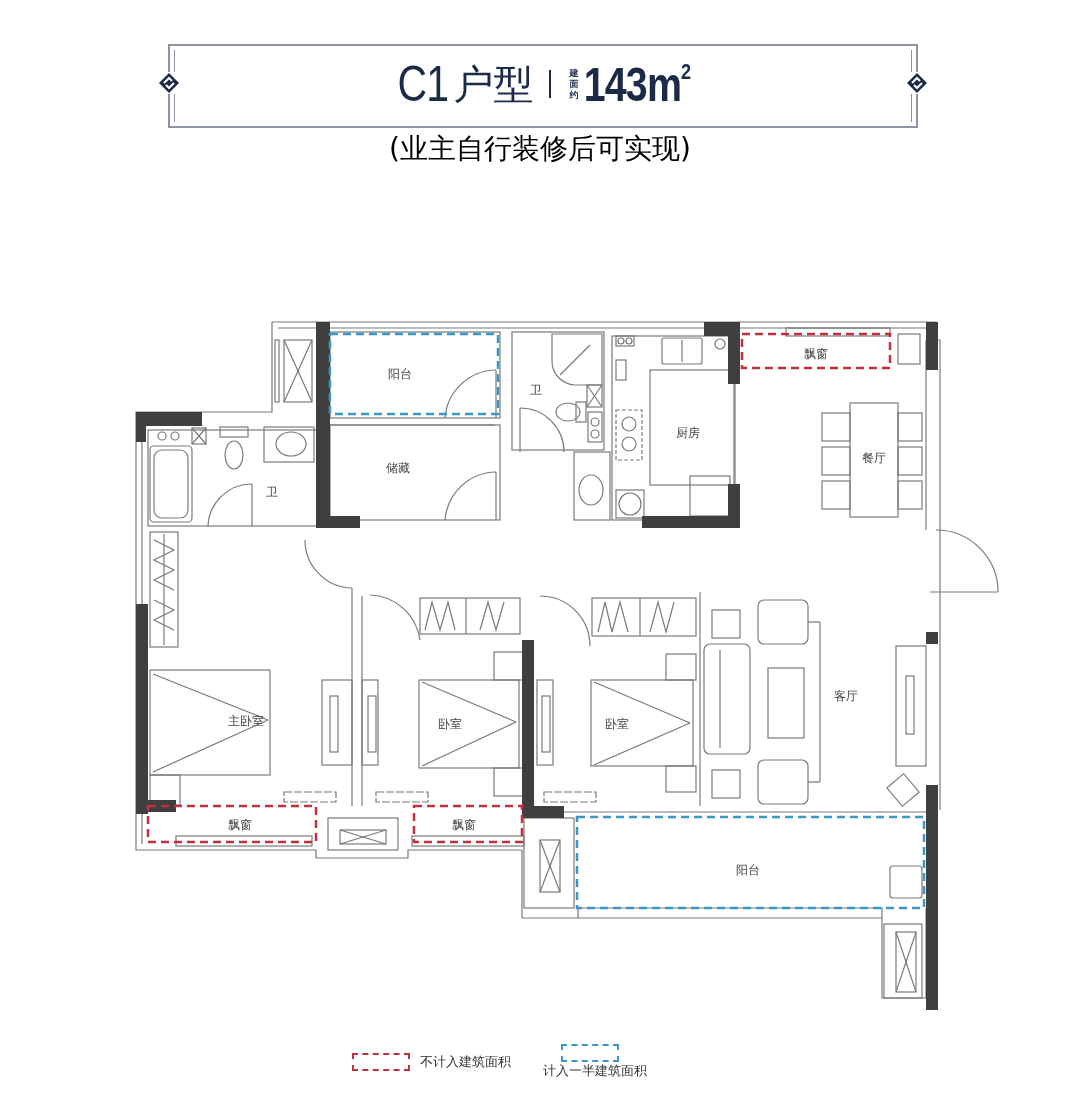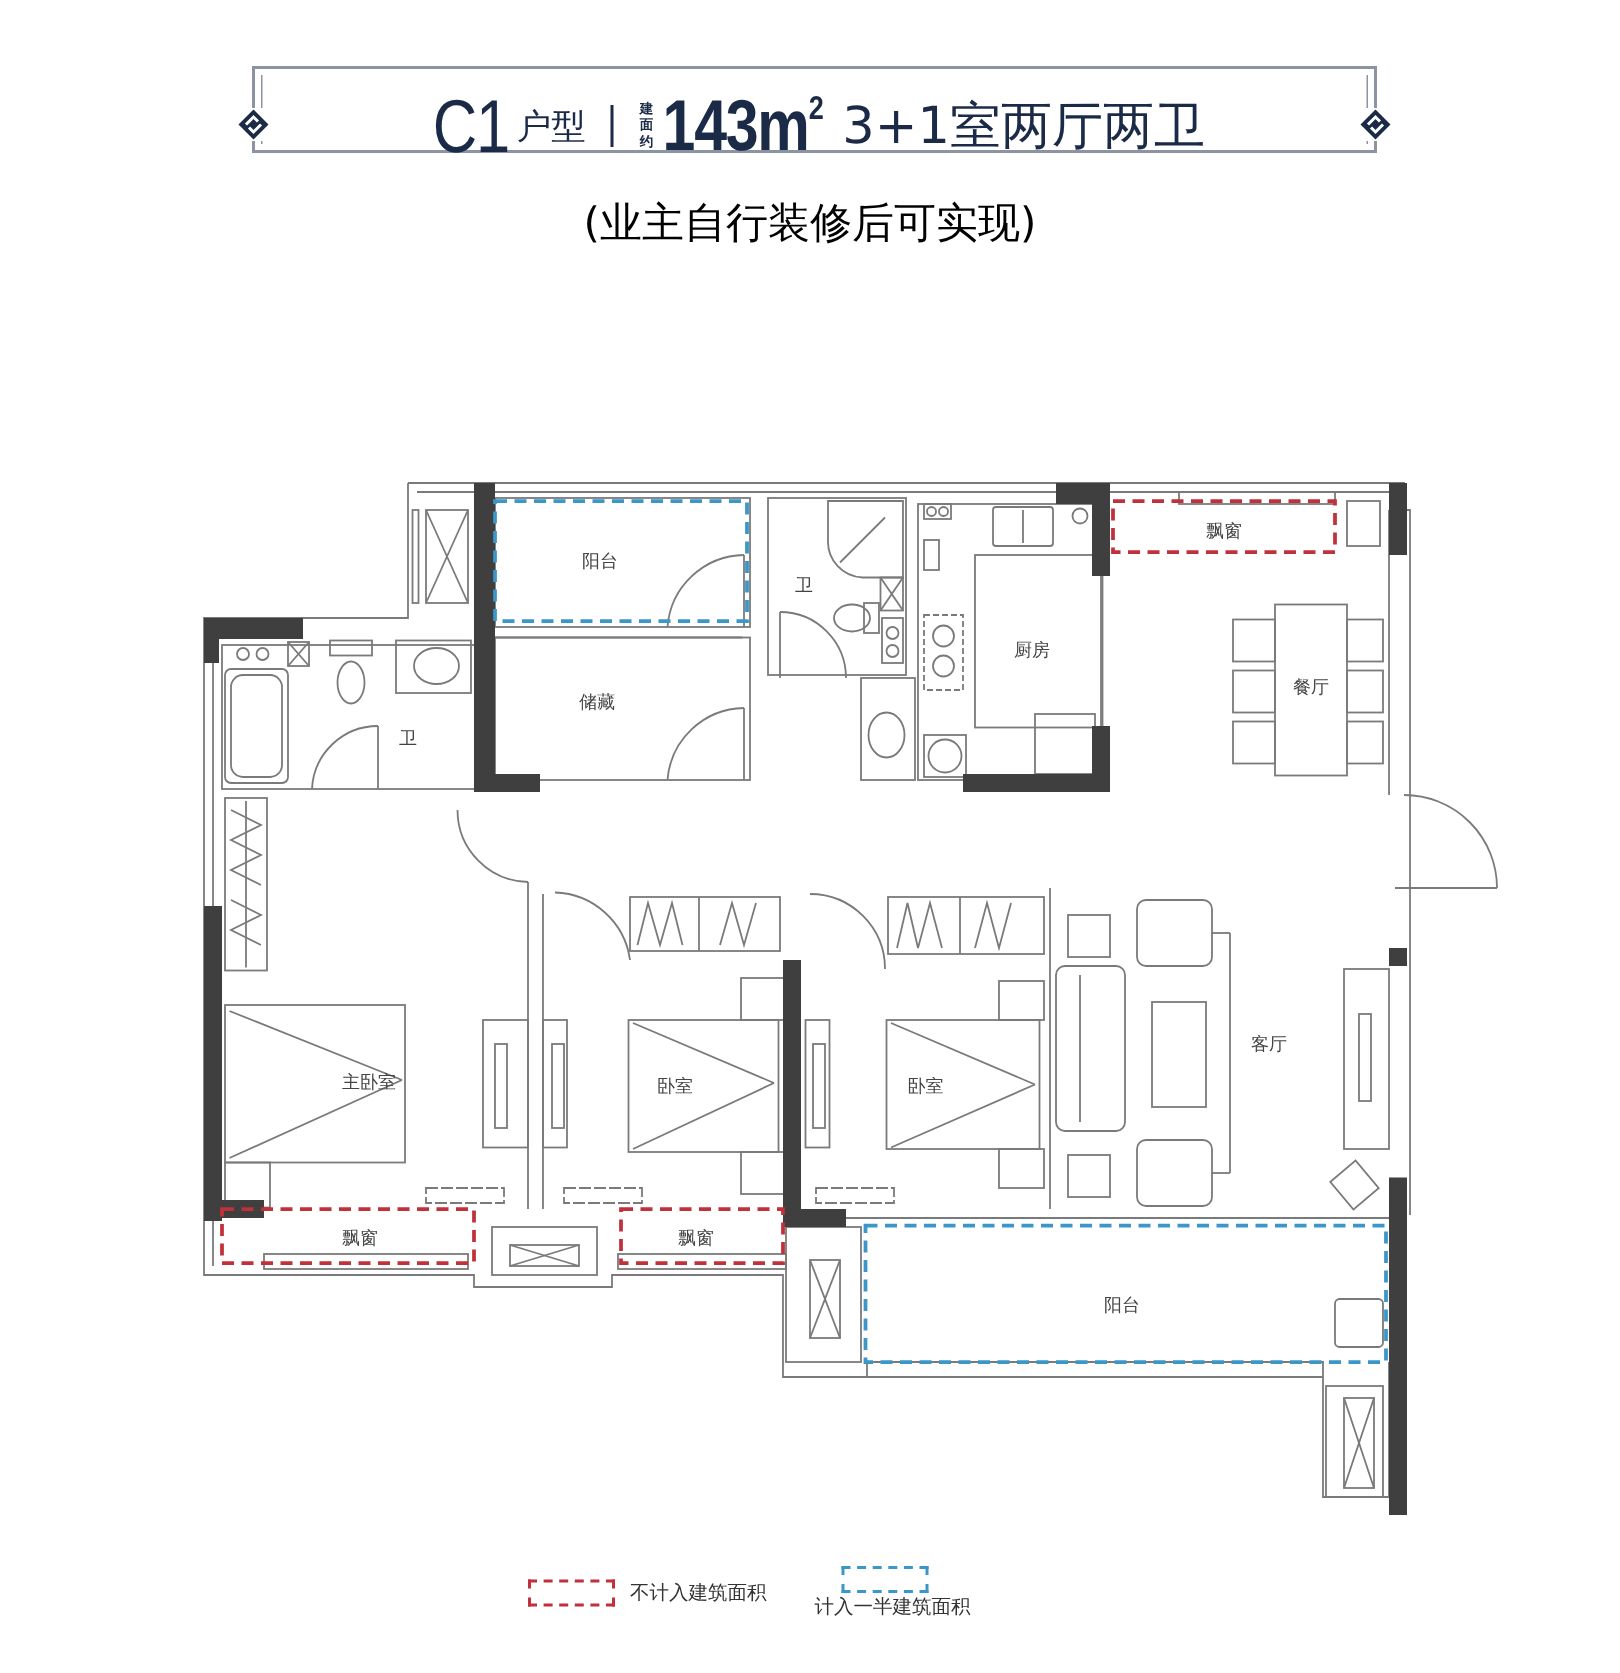--- a/index.html
+++ b/index.html
@@ -1,38 +1,38 @@
 <!DOCTYPE html>
 <html><head>
 <meta charset="utf-8">
 <style>
   * { margin:0; padding:0; box-sizing:border-box; }
   html, body { width:1080px; height:1115px; background:#ffffff; overflow:hidden; }
   body { position:relative; font-family:"DejaVu Sans", sans-serif; color:#1b2a47; }
   .header-frame {
-    position:absolute; left:168px; top:44px; width:750px; height:58px;
+    position:absolute; left:168px; top:44px; width:750px; height:84px;
     border:2px solid #8c93a3;
   }
   .header-frame::before {
     content:""; position:absolute; left:4px; right:4px; top:4px; bottom:4px;
     border-left:1px solid #8c93a3; border-right:1px solid #8c93a3;
   }
   .ornament {
     position:absolute; top:26px; width:22px; height:22px;
     background:#ffffff;
   }
   .ornament.left { left:-12px; }
   .ornament.right { right:-12px; }
   .title-row {
     position:absolute; left:0; right:0; top:8px; height:60px;
     display:flex; align-items:center; justify-content:center;
     font-family:"Liberation Sans", sans-serif; color:#1b2a47;
   }
   .t-code { font-size:50px; font-weight:normal; letter-spacing:-1px; transform:scaleX(0.82); display:inline-block; margin-right:-6px; }
-  .t-type { font-size:23px; margin-left:6px; font-family:"DejaVu Sans", sans-serif; }
+  .t-type { font-size:40px; margin-left:6px; font-family:"DejaVu Sans", sans-serif; }
   .t-sep { width:2px; height:28px; background:#1b2a47; margin:0 18px 0 16px; }
   .t-small { display:flex; flex-direction:column; font-size:9px; line-height:11px; margin-right:4px; font-weight:bold; font-family:"DejaVu Sans", sans-serif; }
   .t-area { font-size:48px; font-weight:bold; letter-spacing:-1px; transform:scaleX(0.82); display:inline-block; margin-left:-10px; margin-right:-8px; }
   .t-area sup { font-size:22px; vertical-align:top; position:relative; top:2px; }
   .t-rooms { font-size:34px; margin-left:10px; font-family:"DejaVu Sans", sans-serif; letter-spacing:0px; }
   .subtitle {
     position:absolute; left:0; width:1080px; top:130px; text-align:center;
     font-size:28px; color:#000000; font-family:"DejaVu Sans", sans-serif;
   }
   .plan { position:absolute; left:0; top:0; }
@@ -66,21 +66,20 @@
   <div class="title-row">
     <span class="t-code">C1</span>
     <span class="t-type">户型</span>
     <span class="t-sep"></span>
     <span class="t-small">
       <span>建</span>
       <span>面</span>
       <span>约</span>
     </span>
     <span class="t-area"><span>143m</span><sup>2</sup></span>
-    <span class="t-rooms">3+1室两厅两卫</span>
   </div>
 </div>
 <div class="subtitle">(业主自行装修后可实现)</div>
 
 <svg class="plan" width="1080" height="1040" viewBox="0 0 1080 1040">
   <g fill="none" stroke="#7a7a7a" stroke-width="1.2">
 
     <path d="M272 322 H936 V340 H940 V590"></path>
     <path d="M272 322 V412 H136 V850 H316 V858 H408 V850 H522 V918 H578 V908 H882 V998 H926 V908"></path>
     <path d="M278 328 H930"></path>

